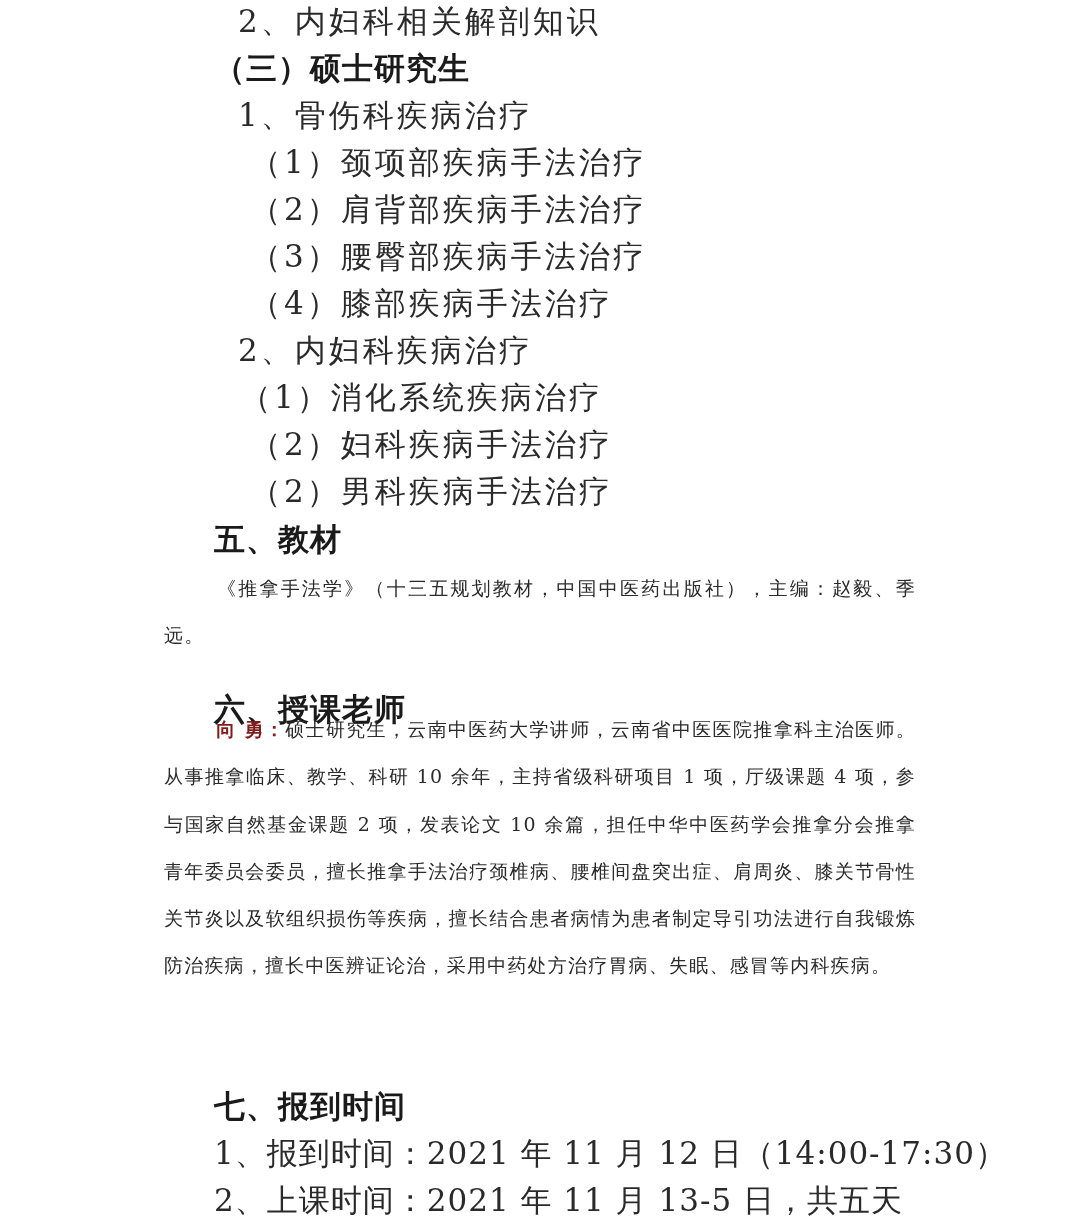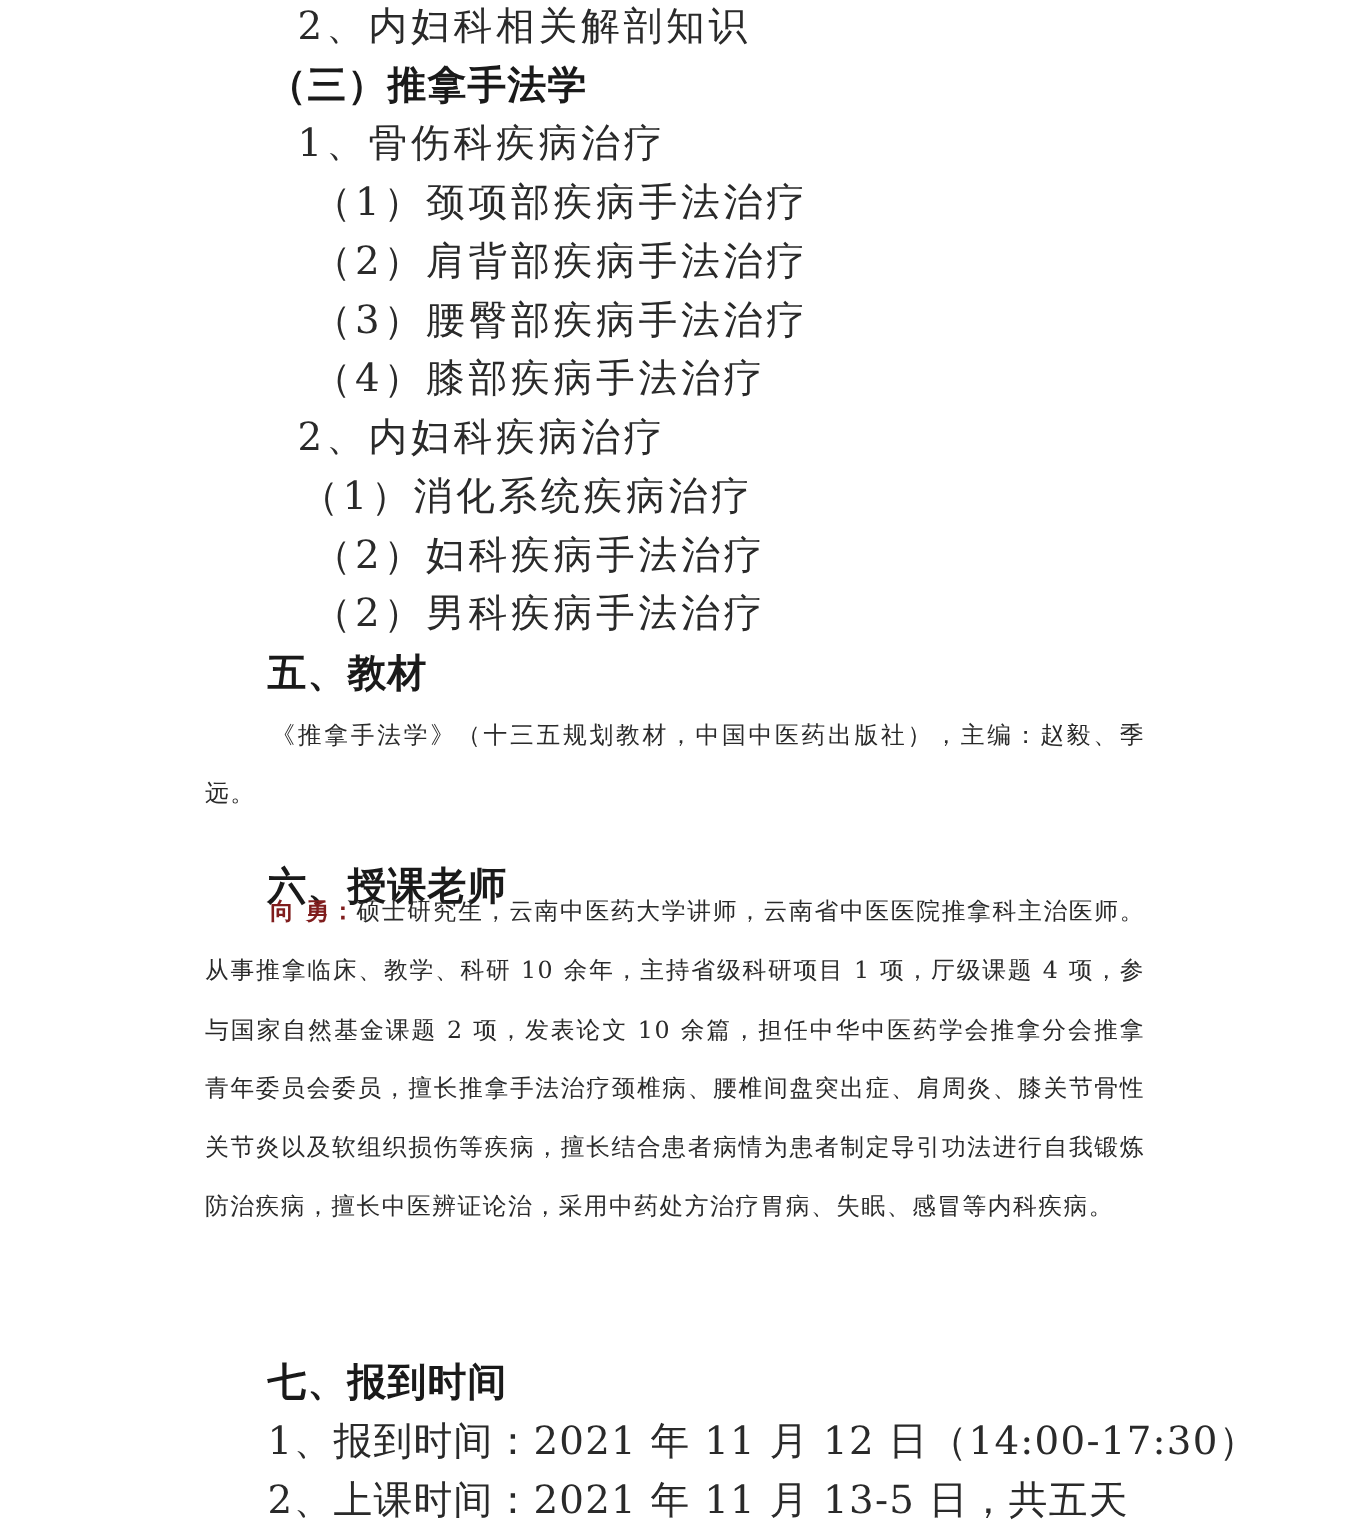--- a/index.html
+++ b/index.html
@@ -10,21 +10,21 @@
   .para { position: absolute; left: 164px; width: 752px; font-size: 19px; line-height: 47.3px;
           text-align: justify; letter-spacing: 1.2px; }
   .para .indent { display: inline-block; width: 52px; }
   .bold-inline { font-family: "DejaVu Sans", "Liberation Sans", sans-serif; font-weight: bold; color: #7f1d1d; }
 </style>
 </head>
 <body>
 
 <div>
   <div class="line" style="left:238px;top:6px">2、内妇科相关解剖知识</div>
-  <div class="line bold" style="left:214px;top:53px">（三）推拿手法学</div>
+  <div class="line bold" style="left:214px;top:53px">（三）硕士研究生</div>
   <div class="line" style="left:238px;top:100px">1、骨伤科疾病治疗</div>
   <div class="line" style="left:250px;top:147px">（1）颈项部疾病手法治疗</div>
   <div class="line" style="left:250px;top:194px">（2）肩背部疾病手法治疗</div>
   <div class="line" style="left:250px;top:241px">（3）腰臀部疾病手法治疗</div>
   <div class="line" style="left:250px;top:288px">（4）膝部疾病手法治疗</div>
   <div class="line" style="left:238px;top:335px">2、内妇科疾病治疗</div>
   <div class="line" style="left:240px;top:382px">（1）消化系统疾病治疗</div>
   <div class="line" style="left:250px;top:429px">（2）妇科疾病手法治疗</div>
   <div class="line" style="left:250px;top:476px">（2）男科疾病手法治疗</div>
   <div class="line bold" style="left:214px;top:524px">五、教材</div>

